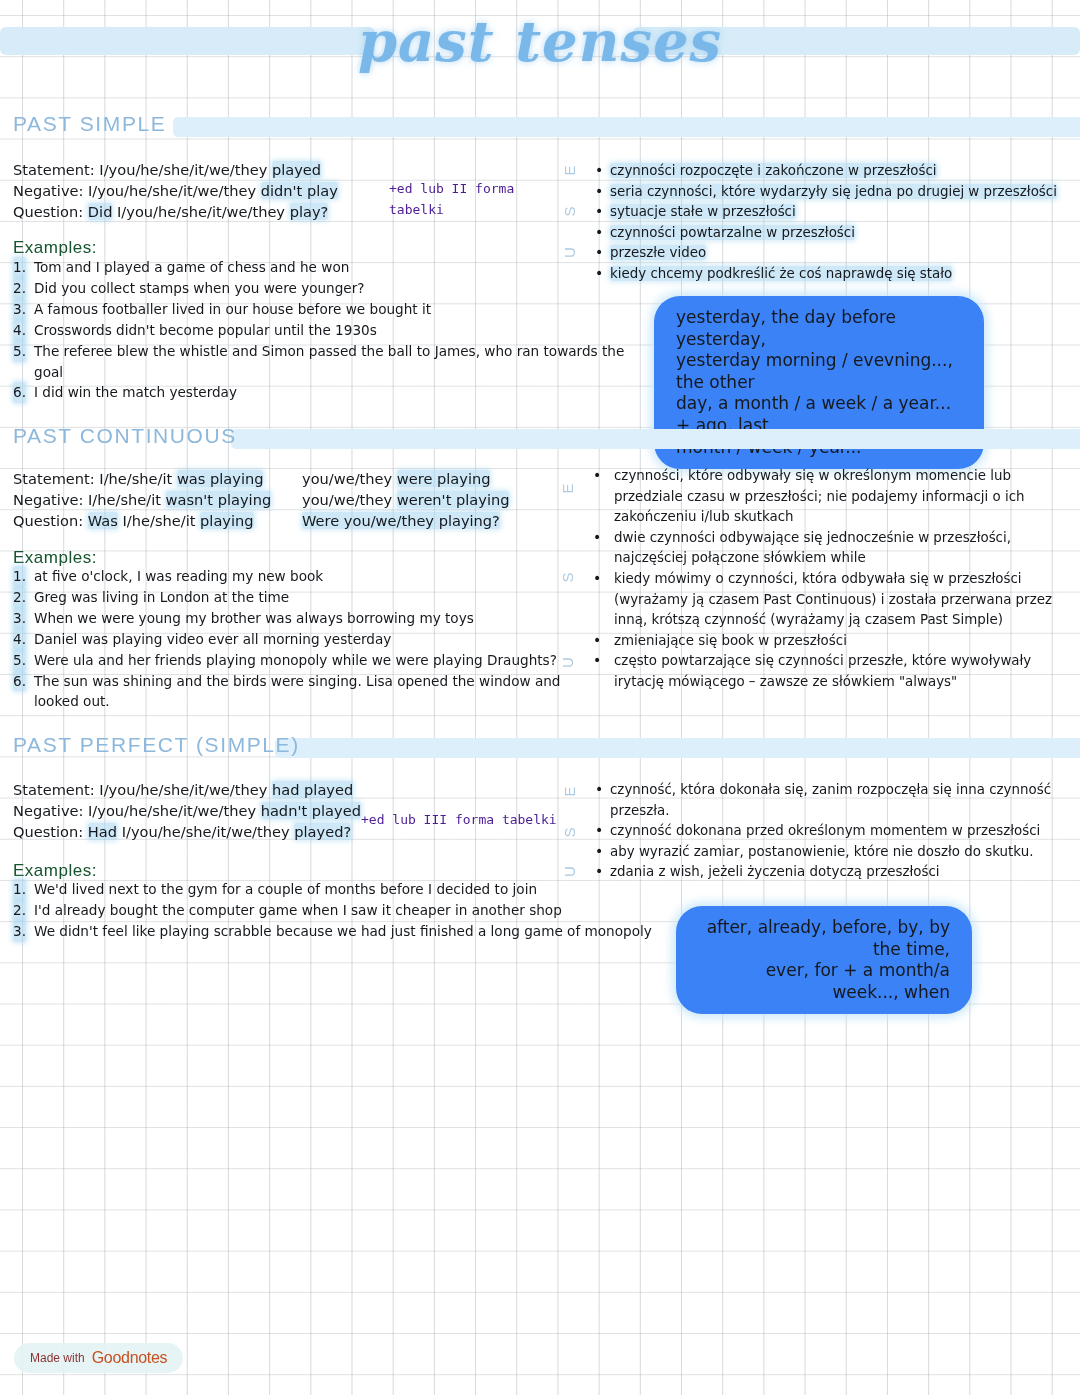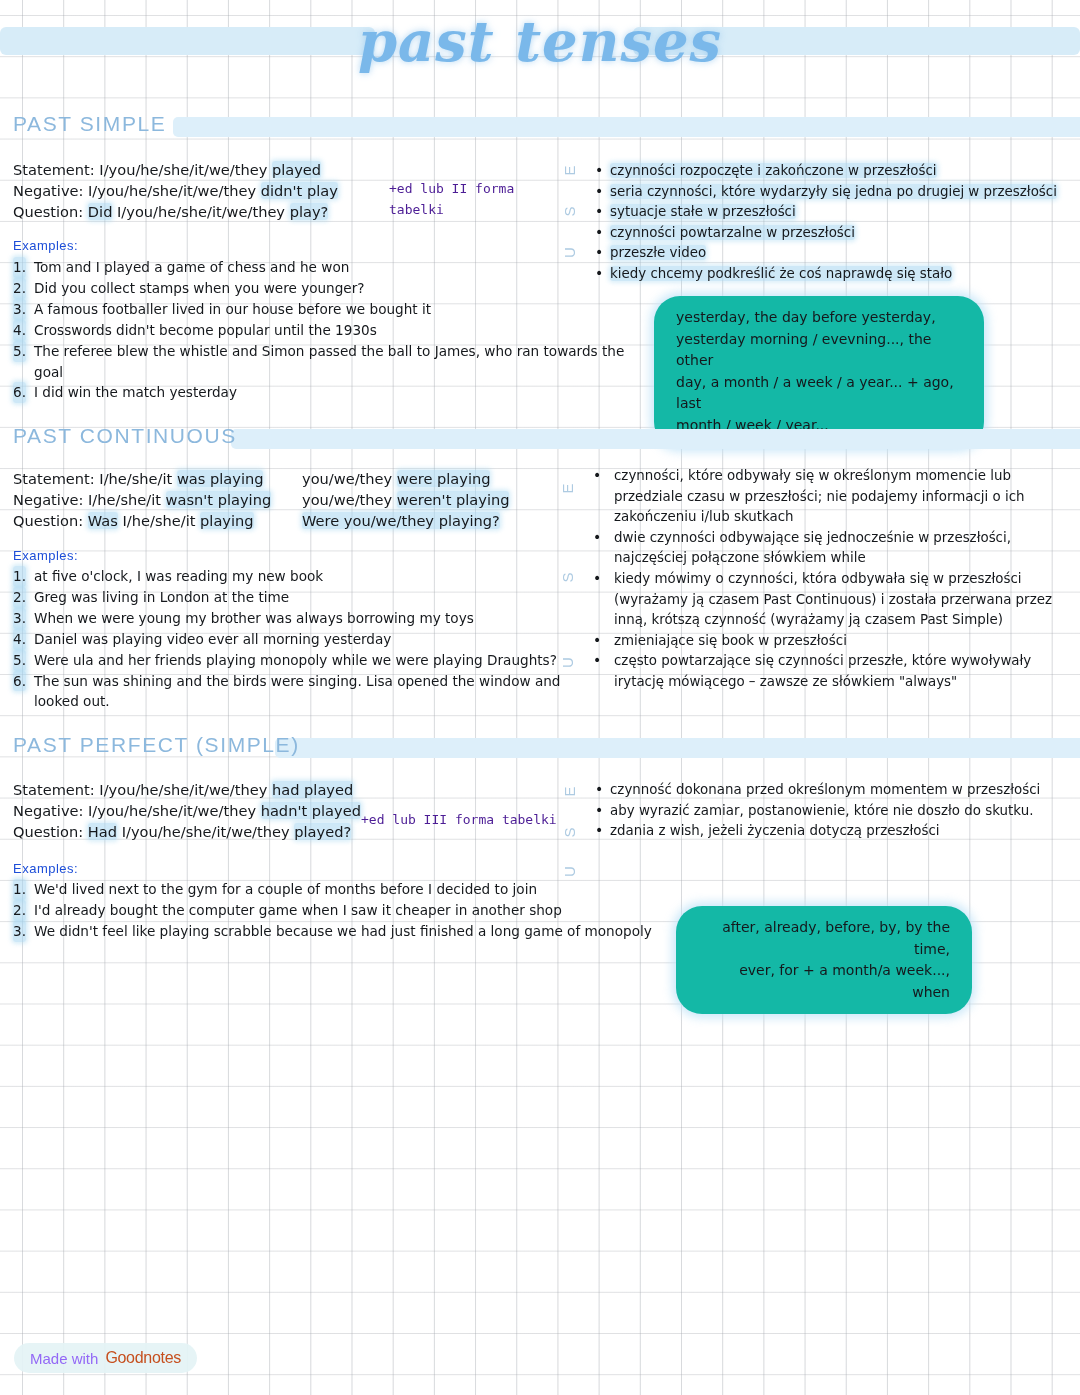--- a/index.html
+++ b/index.html
@@ -102,22 +102,22 @@
     font-family: "DejaVu Sans", sans-serif;
     color: #15181c;
   }
   .forms {
     font-size: 14.6px;
     line-height: 21.2px;
     white-space: nowrap;
   }
   .examples-label {
     font-family: "Liberation Sans", sans-serif;
-    font-size: 13px;
-    color: #1d4ed8;
+    font-size: 17px;
+    color: #14532d;
     letter-spacing: 0.5px;
   }
   .ex-list {
     font-size: 13.6px;
     line-height: 20.9px;
     list-style: none;
     margin: 0;
     padding: 0;
   }
   .ex-list li {
@@ -193,24 +193,24 @@
   .use-list.wide li {
     padding-left: 25px;
   }
   .use-list.wide li::before {
     left: 4px;
   }
 
   
   .time-box {
     position: absolute;
-    background: #14b8a6;
+    background: #3b82f6;
     border-radius: 26px;
     font-family: "DejaVu Sans", sans-serif;
-    font-size: 14px;
+    font-size: 17px;
     line-height: 21.6px;
     color: #15181c;
     box-shadow: 0 0 10px 4px rgba(190,226,247,0.75);
   }
   .time-box .tb-inner { padding: 11px 22px; }
 
   
   #watermark {
     position: absolute;
     left: 14px;
@@ -219,22 +219,22 @@
     display: flex;
     align-items: center;
     gap: 7px;
     background: #e4f4f6;
     border-radius: 15px;
     padding: 0 16px;
     opacity: 0.92;
   }
   #watermark .made {
     font-family: "Liberation Sans", sans-serif;
-    font-size: 15px;
-    color: #8b5cf6;
+    font-size: 12px;
+    color: #7f1d1d;
   }
   #watermark .brand {
     font-family: "Liberation Sans", sans-serif;
     font-size: 16px;
     color: #c2410c;
     letter-spacing: -0.3px;
   }
 </style>
 </head>
 <body>
@@ -383,20 +383,21 @@
     <li><span class="num hl">3.</span><span>We didn't feel like playing scrabble because we had just finished a long game of monopoly</span></li>
   </ol>
 
   <div class="use-col" style="left:558px; top:781px; height:95px;">
     <span style="margin-top:2px;">E</span>
     <span style="margin-top:24px;">S</span>
     <span style="margin-top:22px;">U</span>
   </div>
 
   <ul class="use-list" style="left:594px; top:780px; width:470px;">
+    <li><span>czynność, która dokonała się, zanim rozpoczęła się inna czynność przeszła.</span></li>
     <li><span>czynność dokonana przed określonym momentem w przeszłości</span></li>
     <li><span>aby wyrazić zamiar, postanowienie, które nie doszło do skutku.</span></li>
     <li><span>zdania z wish, jeżeli życzenia dotyczą przeszłości</span></li>
   </ul>
 
   <div class="time-box" style="left:676px; top:906px; width:296px;text-align:right;">
     <div class="tb-inner">
       <div>after,  already, before, by,  by the time,</div>
       <div>ever, for + a month/a week..., when</div>
     </div>

